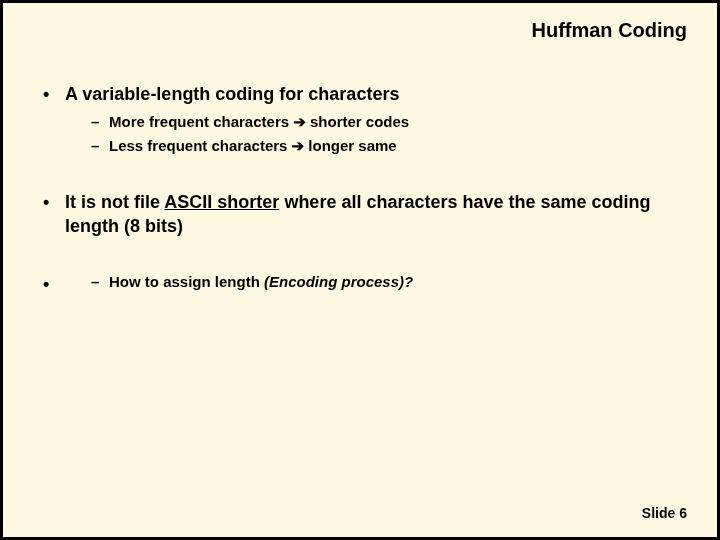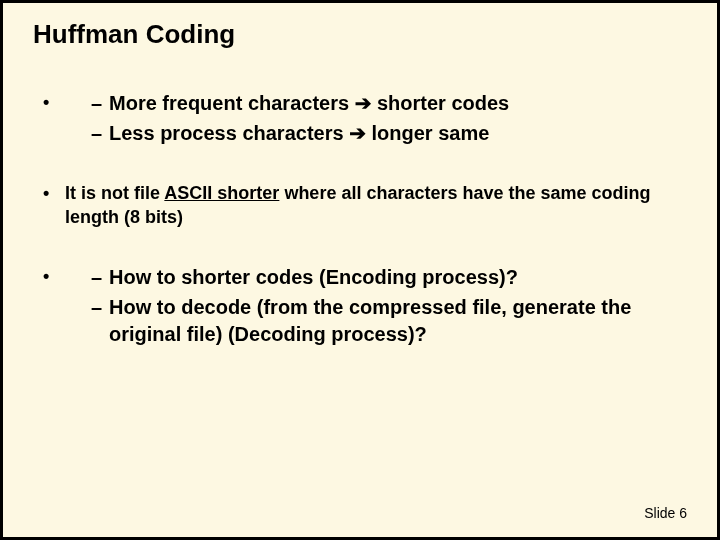--- a/index.html
+++ b/index.html
@@ -14,22 +14,22 @@
     width: 720px;
     height: 540px;
     border: 3px solid #000;
     background: #fdf8e2;
     font-family: Arial, Helvetica, sans-serif;
     color: #000;
     position: relative;
     padding: 10px 30px 0 30px;
   }
   .title {
-    text-align: left;
-    font-size: 26px;
+    text-align: right;
+    font-size: 20px;
     font-weight: bold;
     margin: 6px 0 40px 0;
   }
   ul.lvl1 {
     list-style: none;
     padding-left: 10px;
     margin: 0;
   }
   ul.lvl1 > li {
     font-size: 18px;
@@ -46,80 +46,79 @@
     top: 0;
     font-size: 18px;
     font-weight: bold;
   }
   ul.lvl2 {
     list-style: none;
     padding-left: 26px;
     margin: 6px 0 0 0;
   }
   ul.lvl2 > li {
-    font-size: 20px;
+    font-size: 15px;
     font-weight: bold;
     margin-bottom: 3px;
     padding-left: 18px;
     position: relative;
     line-height: 1.35;
   }
   ul.lvl2 > li::before {
     content: "–";
     position: absolute;
     left: 0;
     top: 0;
   }
   .arrow {
     font-family: "Arial", sans-serif;
   }
   .underline {
     text-decoration: underline;
   }
   .italic {
+    font-style: italic;
     margin-top: 36px;
   }
   .footer {
     position: absolute;
     right: 30px;
     bottom: 16px;
     font-size: 14px;
-    font-weight: normal;
+    font-weight: bold;
   }
 </style>
 </head>
 <body>
 
 <div class="slide">
   <div class="title">Huffman Coding</div>
 
   <ul class="lvl1">
 
     <li>
+      <span>A variable-length coding for characters</span>
       <ul class="lvl2">
         <li>
           <span>More frequent characters </span><span class="arrow">➔</span><span> shorter codes</span>
         </li>
         <li>
-          <span>Less process characters </span><span class="arrow">➔</span><span> longer same</span>
+          <span>Less frequent characters </span><span class="arrow">➔</span><span> longer same</span>
         </li>
       </ul>
     </li>
 
     <li>
       <span>It is not file </span><span class="underline">ASCII shorter</span><span> where all characters have the same coding length (8 bits)</span>
     </li>
 
     <li>
       <ul class="lvl2">
         <li>
-          <span>How to shorter codes </span><span class="italic">(Encoding process)?</span>
-        </li>
-        <li>
-          <span>How to decode (from the compressed file, generate the original file) </span><span class="italic">(Decoding process)?</span>
+          <span>How to assign length </span><span class="italic">(Encoding process)?</span>
         </li>
       </ul>
     </li>
 
   </ul>
 
   <div class="footer">Slide 6</div>
 </div>
 
 </body></html>

